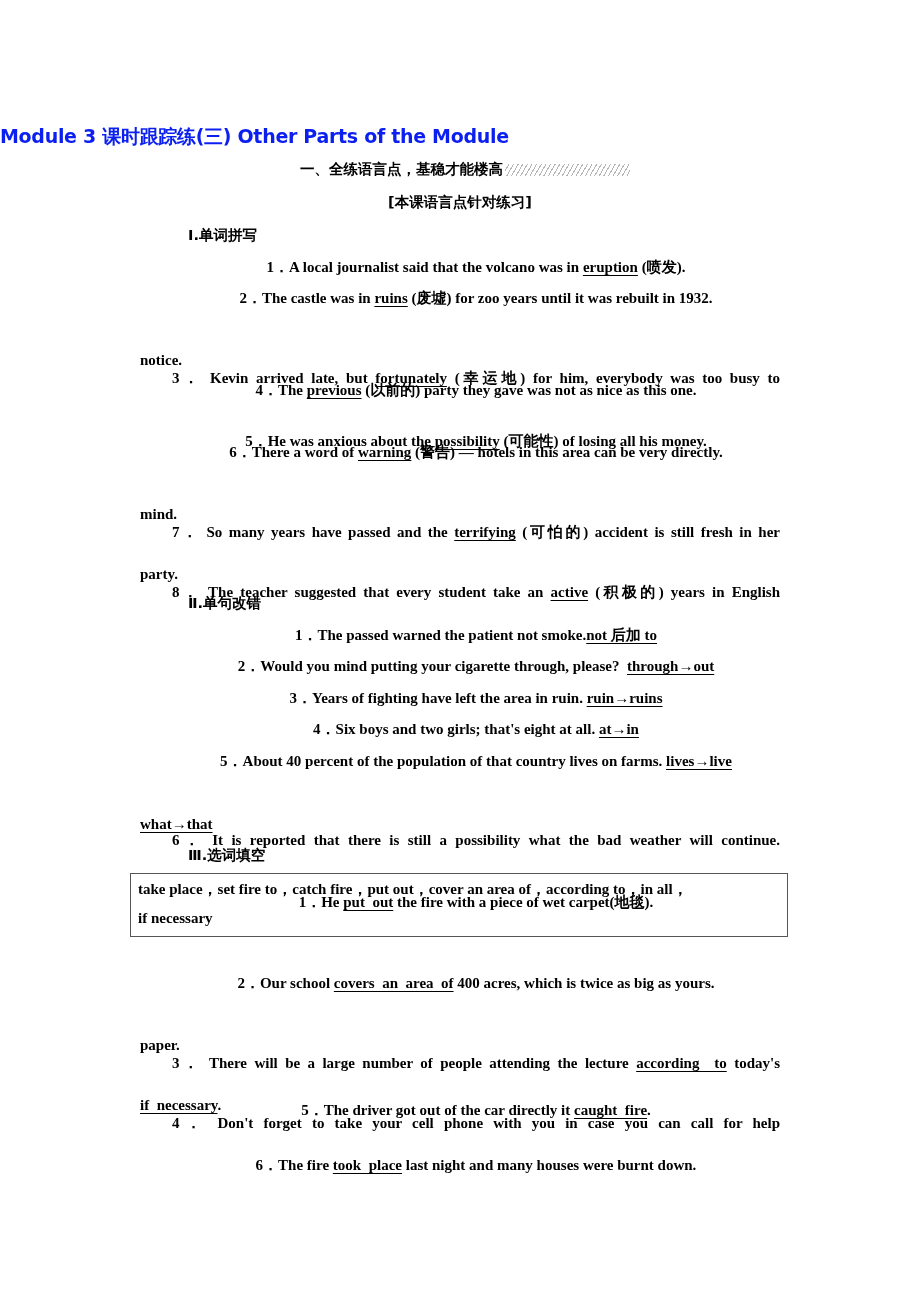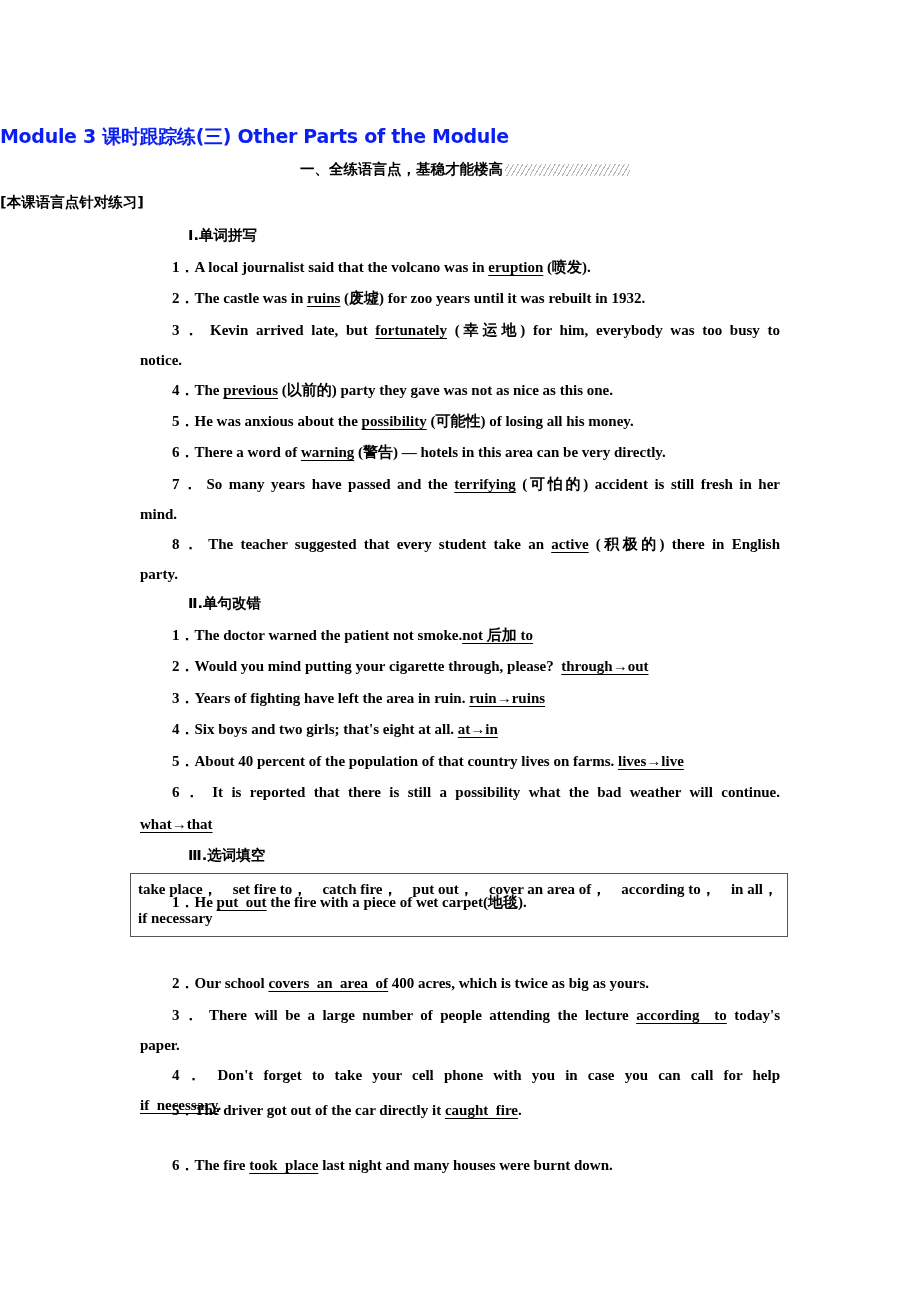--- a/index.html
+++ b/index.html
@@ -5,60 +5,60 @@
   html, body { margin: 0; padding: 0; background: #ffffff; }
   body { width: 920px; height: 1302px; position: relative; overflow: hidden;
          font-family: "Liberation Serif", "DejaVu Serif", serif; color: #000; }
   .title { position: absolute; left: 0; width: 920px; top: 124px; 
            font-family: "DejaVu Sans", "Liberation Sans", sans-serif; font-weight: bold;
            font-size: 19px; color: #0a1ff0; letter-spacing: -0.3px; }
   .sub { position: absolute; left: 300px; top: 160px; font-family: "DejaVu Sans", sans-serif;
          font-weight: bold; font-size: 14.5px; display: flex; align-items: center; }
   .hatch { display: inline-block; width: 125px; height: 12px; margin-left: 2px;
            background: repeating-linear-gradient(120deg, transparent 0 3px, #b5b5b5 3px 4px); }
-  .sub2 { position: absolute; left: 0; width: 920px; top: 193px; text-align: left;
+  .sub2 { position: absolute; left: 0; width: 920px; top: 193px; text-align: center;
           font-family: "DejaVu Sans", sans-serif; font-weight: bold; font-size: 14.5px; }
   .sec { position: absolute; left: 188px; font-family: "DejaVu Sans", sans-serif; font-weight: bold;
          font-size: 14.5px; }
   .line { position: absolute; left: 140px; width: 640px; font-weight: bold; font-size: 15px;
           line-height: 20px; white-space: nowrap; }
-  .line.ind { padding-left: 32px; box-sizing: border-box; }
-  .line.just { text-align-last: justify; text-align: justify; white-space: normal; }
+  .line.ind { padding-left: 32px; box-sizing: border-box; text-align: center; }
+  .line.just { text-align-last: justify; text-align: justify; white-space: normal; margin-top: 48px; }
   .u { text-decoration: underline; text-underline-offset: 3px; }
   .box { position: absolute; left: 130px; top: 873px; width: 658px; height: 64px;
          border: 1px solid #555; box-sizing: border-box; }
   .boxline { position: absolute; left: 138px; font-weight: bold; font-size: 15px; white-space: nowrap; }
-  .boxline1 { top: 880px; width: 640px; display: flex; justify-content: space-between; }
+  .boxline1 { top: 880px; width: 640px; display: flex; }
 </style>
 </head>
 <body>
 
 <div class="title">Module 3 课时跟踪练(三) Other Parts of the Module</div>
 <div class="sub">
   <span>一、全练语言点，基稳才能楼高</span>
   <span class="hatch"></span>
 </div>
 <div class="sub2">[本课语言点针对练习]</div>
 
 <div class="sec" style="top:226px">Ⅰ.单词拼写</div>
 
 <div class="line ind" style="top:257px"><span>1．</span><span>A local journalist said that the volcano was in </span><span class="u">eruption</span><span> (喷发).</span></div>
 <div class="line ind" style="top:288px"><span>2．</span><span>The castle was in </span><span class="u">ruins</span><span> (废墟) for zoo years until it was rebuilt in 1932.</span></div>
 <div class="line ind just" style="top:320px;height:20px"><span>3．</span> <span>Kevin arrived late, but </span><span class="u">fortunately</span><span> (幸运地) for him, everybody was too busy to</span></div>
 <div class="line" style="top:350px">notice.</div>
 <div class="line ind" style="top:380px"><span>4．</span><span>The </span><span class="u">previous</span><span> (以前的) party they gave was not as nice as this one.</span></div>
-<div class="line ind" style="top:411px"><span>5．</span><span>He was anxious about the </span><span class="u">possibility</span><span> (可能性) of losing all his money.</span></div>
+<div class="line ind" style="top:431px"><span>5．</span><span>He was anxious about the </span><span class="u">possibility</span><span> (可能性) of losing all his money.</span></div>
 <div class="line ind" style="top:442px"><span>6．</span><span>There a word of </span><span class="u">warning</span><span> (警告) — hotels in this area can be very directly.</span></div>
 <div class="line ind just" style="top:474px;height:20px"><span>7．</span> <span>So many years have passed and the </span><span class="u">terrifying</span><span> (可怕的) accident is still fresh in her</span></div>
 <div class="line" style="top:504px">mind.</div>
-<div class="line ind just" style="top:534px;height:20px"><span>8．</span> <span>The teacher suggested that every student take an </span><span class="u">active</span><span> (积极的) there in English</span></div>
+<div class="line ind just" style="top:534px;height:20px"><span>8．</span> <span>The teacher suggested that every student take an </span><span class="u">active</span><span> (积极的) years in English</span></div>
 <div class="line" style="top:564px">party.</div>
 
 <div class="sec" style="top:594px">Ⅱ.单句改错</div>
-<div class="line ind" style="top:625px"><span>1．</span><span>The doctor warned the patient not smoke.</span><span class="u">not 后加 to</span></div>
+<div class="line ind" style="top:625px"><span>1．</span><span>The passed warned the patient not smoke.</span><span class="u">not 后加 to</span></div>
 <div class="line ind" style="top:656px"><span>2．</span><span style="white-space:pre">Would you mind putting your cigarette through, please?  </span><span class="u">through→out</span></div>
 <div class="line ind" style="top:688px"><span>3．</span><span style="white-space:pre">Years of fighting have left the area in ruin. </span><span class="u">ruin→ruins</span></div>
 <div class="line ind" style="top:719px"><span>4．</span><span style="white-space:pre">Six boys and two girls; that's eight at all. </span><span class="u">at→in</span></div>
 <div class="line ind" style="top:751px"><span>5．</span><span style="white-space:pre">About 40 percent of the population of that country lives on farms. </span><span class="u">lives→live</span></div>
 <div class="line ind just" style="top:782px;height:20px"><span>6．</span> <span>It is reported that there is still a possibility what the bad weather will continue.</span></div>
 <div class="line" style="top:814px"><span class="u">what→that</span></div>
 
 <div class="sec" style="top:846px">Ⅲ.选词填空</div>
 <div class="box"></div>
 <div class="boxline boxline1">

